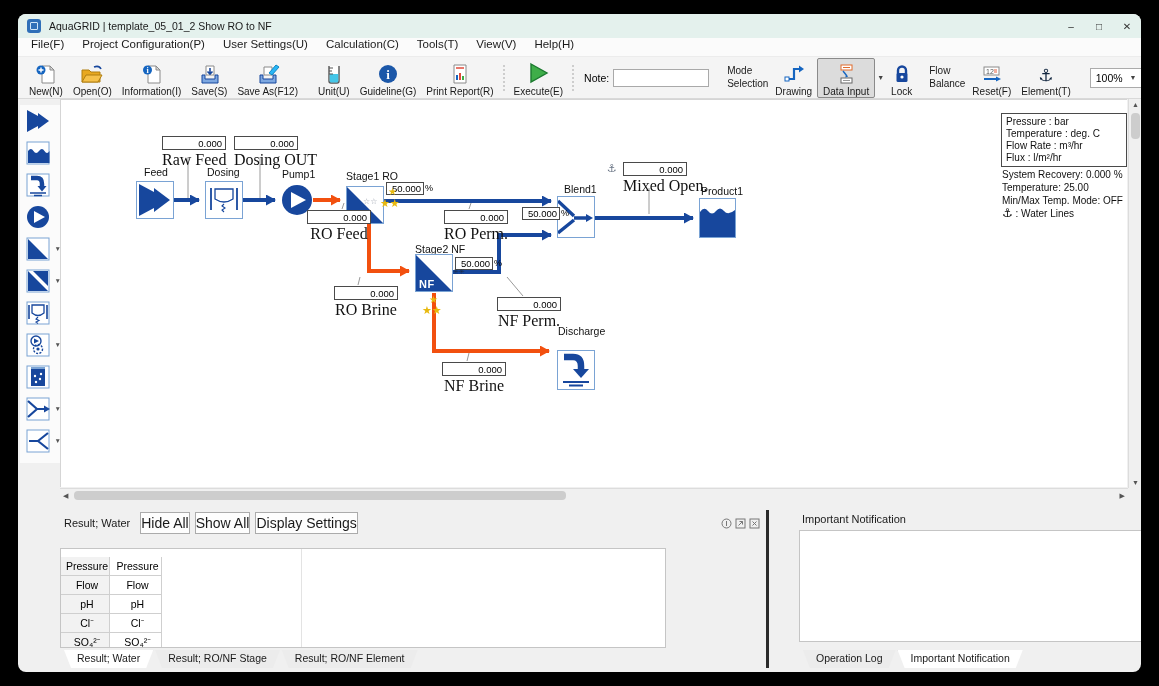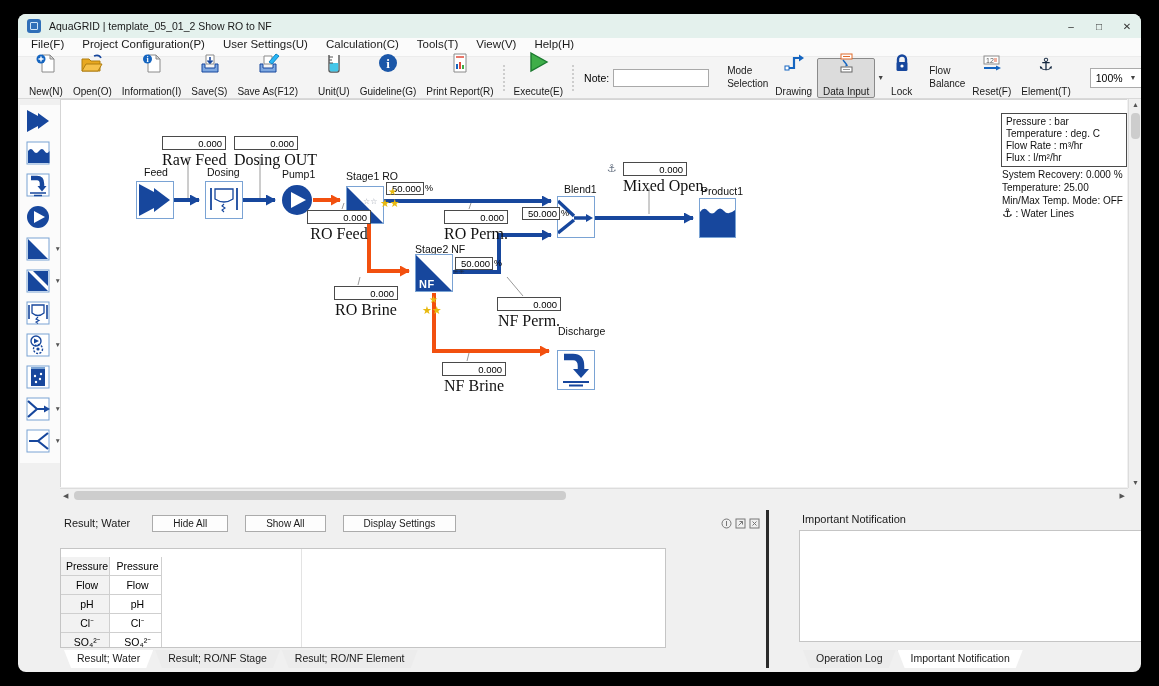--- a/index.html
+++ b/index.html
@@ -16,21 +16,21 @@
   .win-btn { width:28px; height:100%; display:flex; align-items:center; justify-content:center; font-size:10px; color:#333; }
 
   
   .menubar { position:absolute; left:0; top:24px; width:100%; height:19px; background:#fbfbfb; display:flex; padding-left:4px; border-bottom:1px solid #ececec; }
   .menu-item { font-size:11.5px; color:#1a1a1a; padding:0 9px; }
 
   
   .toolbar { position:absolute; left:0; top:43px; width:100%; height:42px; background:#f4f4f4; border-bottom:1px solid #d9d9d9; display:flex; align-items:center; padding-left:6px; }
   .tbtn { display:flex; flex-direction:column; align-items:center; justify-content:flex-end; height:38px; padding:0 5px; }
   .tbtn .ticon { height:22px; display:flex; align-items:flex-end; justify-content:center; }
-  .tbtn .tlabel { font-size:10px; color:#1a1a1a; white-space:nowrap; margin-top:12px; }
+  .tbtn .tlabel { font-size:10px; color:#1a1a1a; white-space:nowrap; margin-top:1px; }
   .tsep { width:1px; height:32px; background:#c9c9c9; margin:0 5px; }
   .tgrip { width:0; height:26px; border-left:2px dotted #cdcdcd; margin:0 4px; }
   .two-line { font-size:10px; color:#1a1a1a; width:52px; text-align:left; line-height:1.25; margin:0 2px; }
   .note-wrap { display:flex; align-items:center; margin:0 6px; }
   .note-label { font-size:10.5px; margin-right:4px; }
   .note-input { width:96px; height:18px; border:1px solid #a9a9a9; background:#fff; font-size:10px; padding:0 3px; }
   .tbtn.selected { background:#dcdcdc; border:1px solid #8a8a8a; border-radius:2px; height:40px; }
   .dd-arrow { font-size:7px; color:#444; margin:0 2px; }
   .zoom-select { display:flex; align-items:center; border:1px solid #ababab; background:#fff; height:20px; padding:0 5px; font-size:10.5px; margin-left:4px; }
   .zoom-select .dd-arrow { margin-left:7px; }
@@ -67,21 +67,21 @@
   .vthumb { position:absolute; left:2px; top:14px; width:9px; height:26px; background:#cdcdcd; border-radius:4px; }
   .hthumb { position:absolute; left:14px; top:2px; width:492px; height:9px; background:#cdcdcd; border-radius:4px; }
   .sb-corner { position:absolute; left:1110px; top:474px; width:13px; height:13px; background:#f0f0f0; }
 
   
   .bpanel-left { position:absolute; left:42px; top:494px; width:706px; height:142px; }
   .bpanel-right { position:absolute; left:780px; top:494px; width:400px; height:142px; }
   .bsplitter { position:absolute; left:748px; top:496px; width:3px; height:158px; background:#2b2b2b; }
   .bp-header { display:flex; align-items:center; height:30px; padding-left:4px; }
   .bp-title { font-size:11px; color:#1a1a1a; margin-right:10px; }
-  .bp-btn { font-size:10px; color:#1a1a1a; border:1px solid #ababab; background:#fdfdfd; padding:2px 20px; margin-right:5px;margin-left:12px; }
+  .bp-btn { font-size:14px; color:#1a1a1a; border:1px solid #ababab; background:#fdfdfd; padding:2px 0; margin-right:5px; }
   .bp-icons { margin-left:auto; display:flex; gap:3px; margin-right:6px; }
   .bp-icon { width:11px; height:11px; display:flex; align-items:center; justify-content:center; }
   .table-area { position:absolute; left:0; top:40px; width:606px; height:100px; background:#fff; border:1px solid #c5c5c5; overflow:hidden;text-align:center; }
   .rtable { position:absolute; left:0; top:8px; }
   .rtable .row { display:flex; }
   .rtable .c1 { width:49px; height:19px; background:#f2f2f2; border-right:1px solid #cfcfcf; border-bottom:1px solid #cfcfcf; font-size:10.5px; line-height:18px; padding-left:4px; }
   .rtable .c2 { width:52px; height:19px; background:#fff; border-right:1px solid #cfcfcf; border-bottom:1px solid #cfcfcf; font-size:10.5px; line-height:18px; padding-left:4px; }
   .col3-line { position:absolute; left:240px; top:0; width:1px; height:100%; background:#e3e3e3; }
   .notif-area { position:absolute; left:1px; top:22px; width:369px; height:112px; background:#fff; border:1px solid #c5c5c5; }
   .tabs-row { position:absolute; top:142px; display:flex; }

